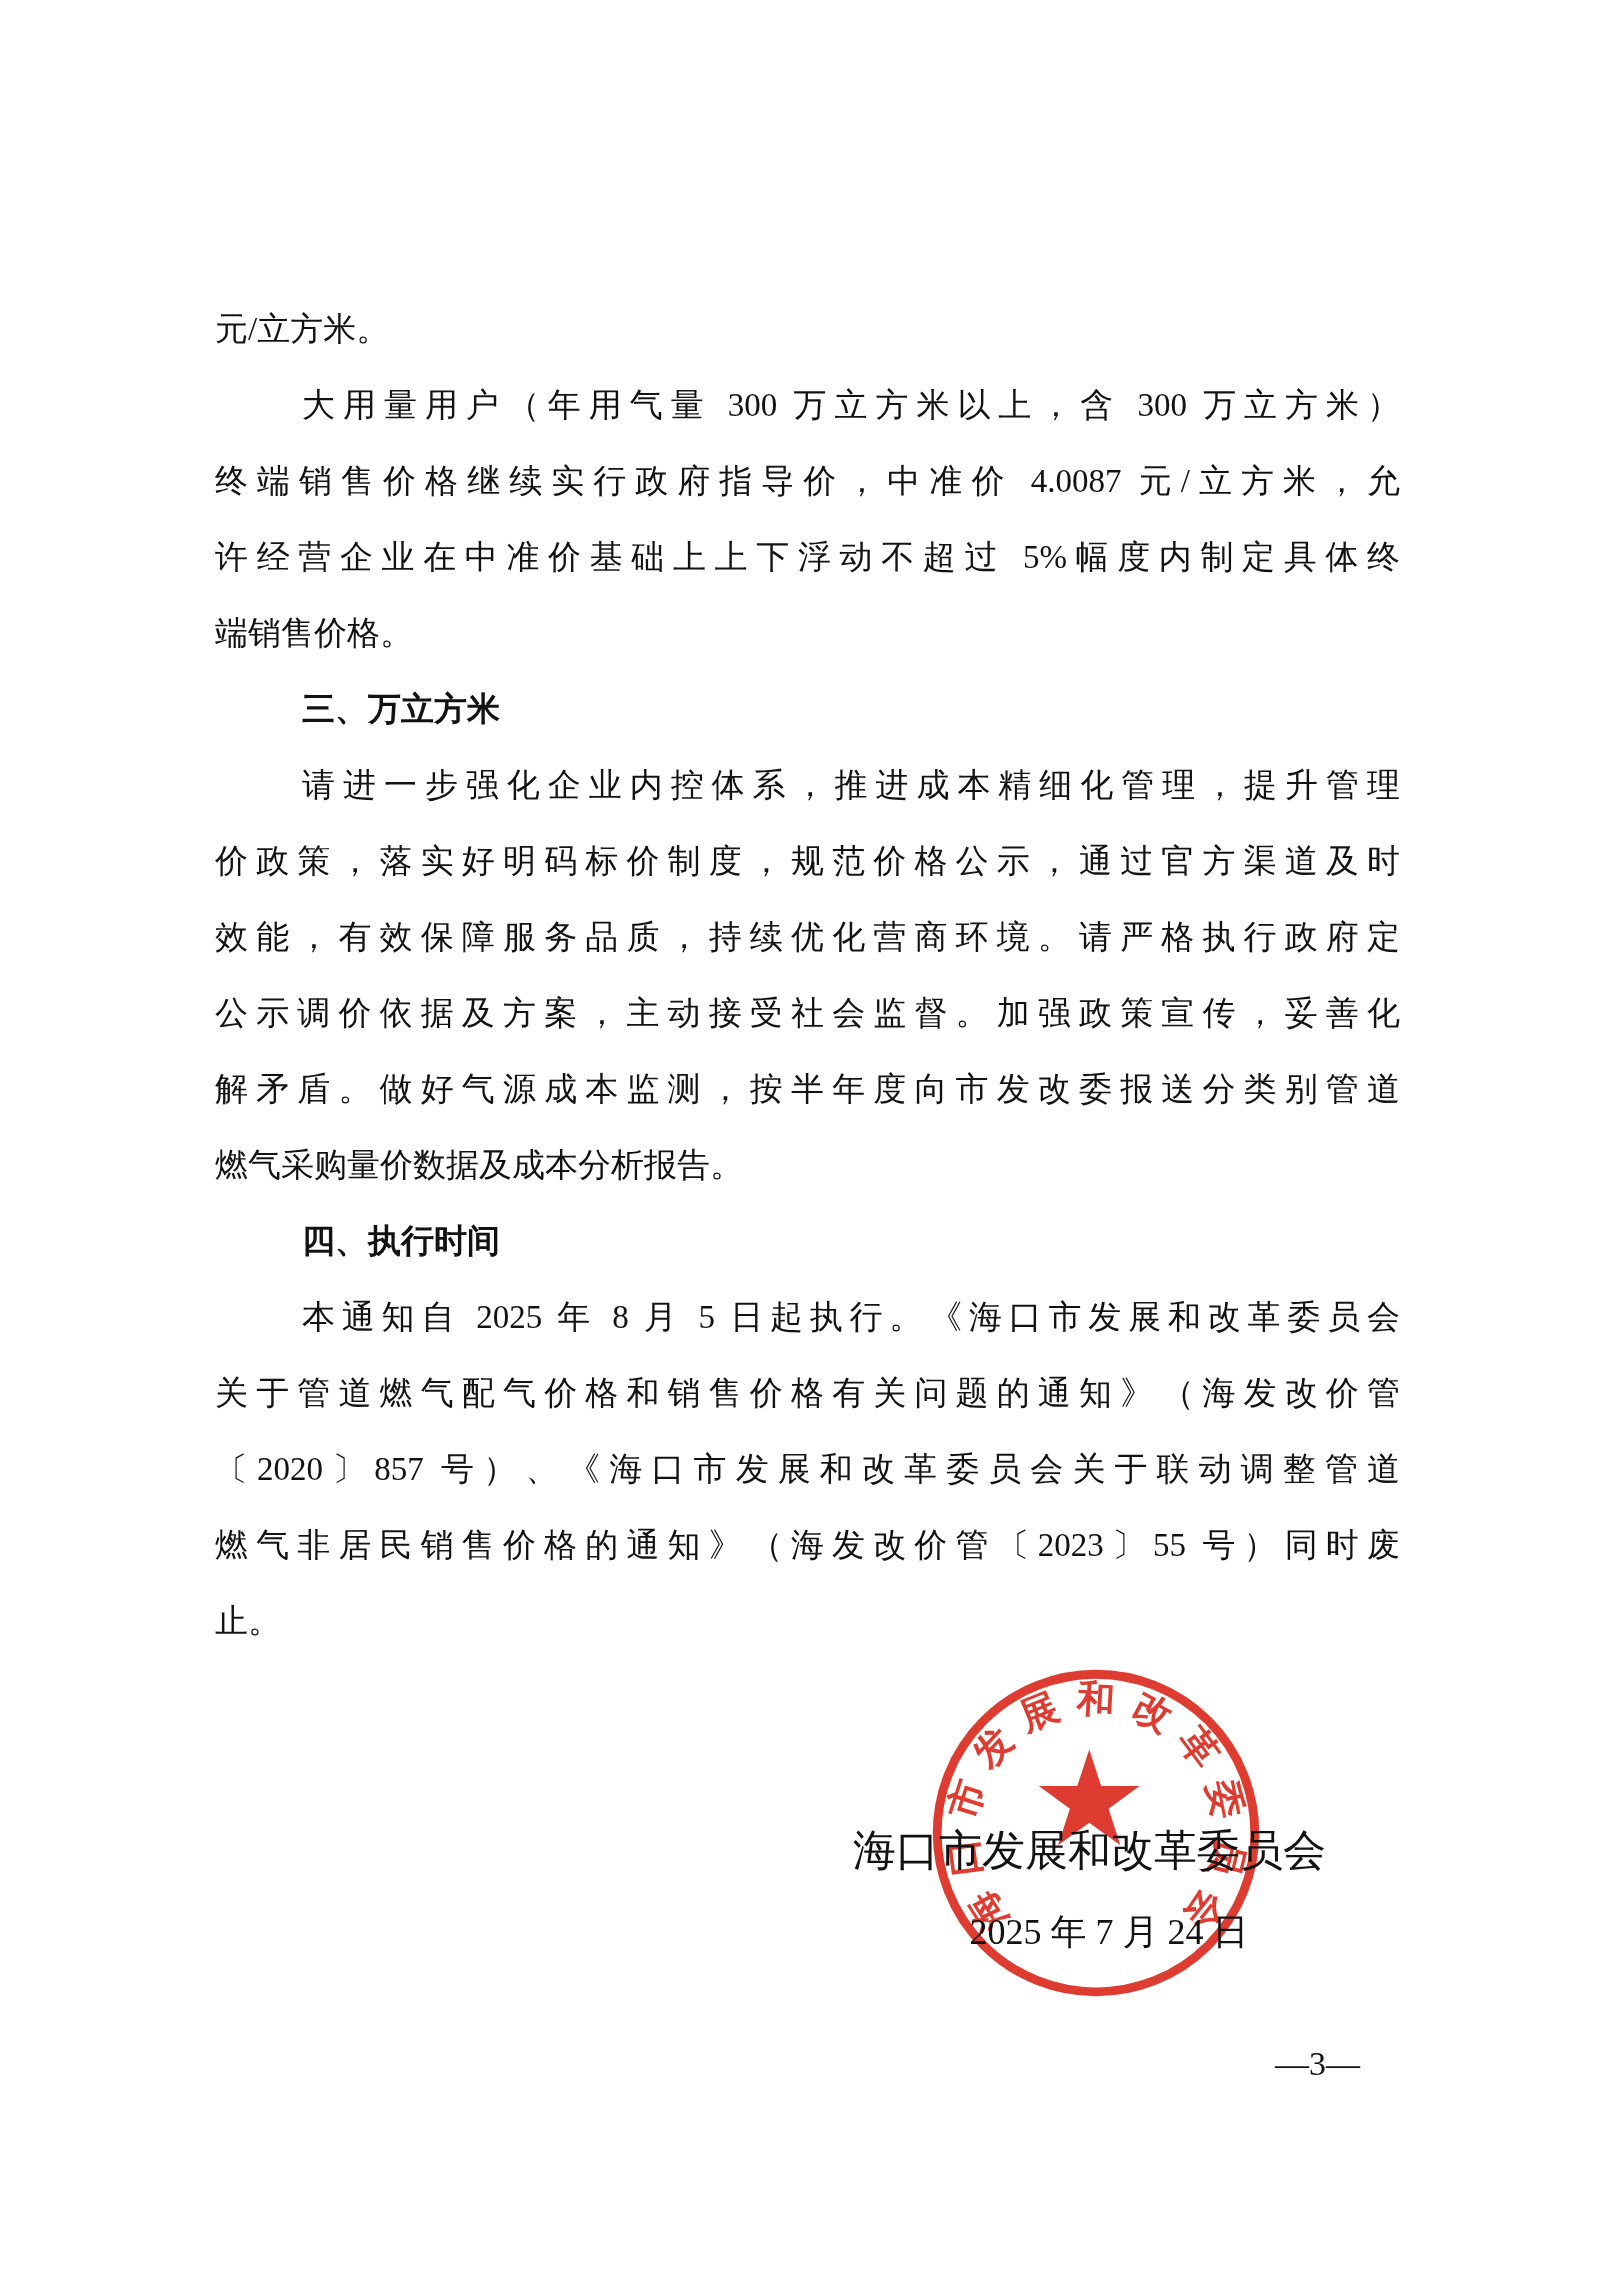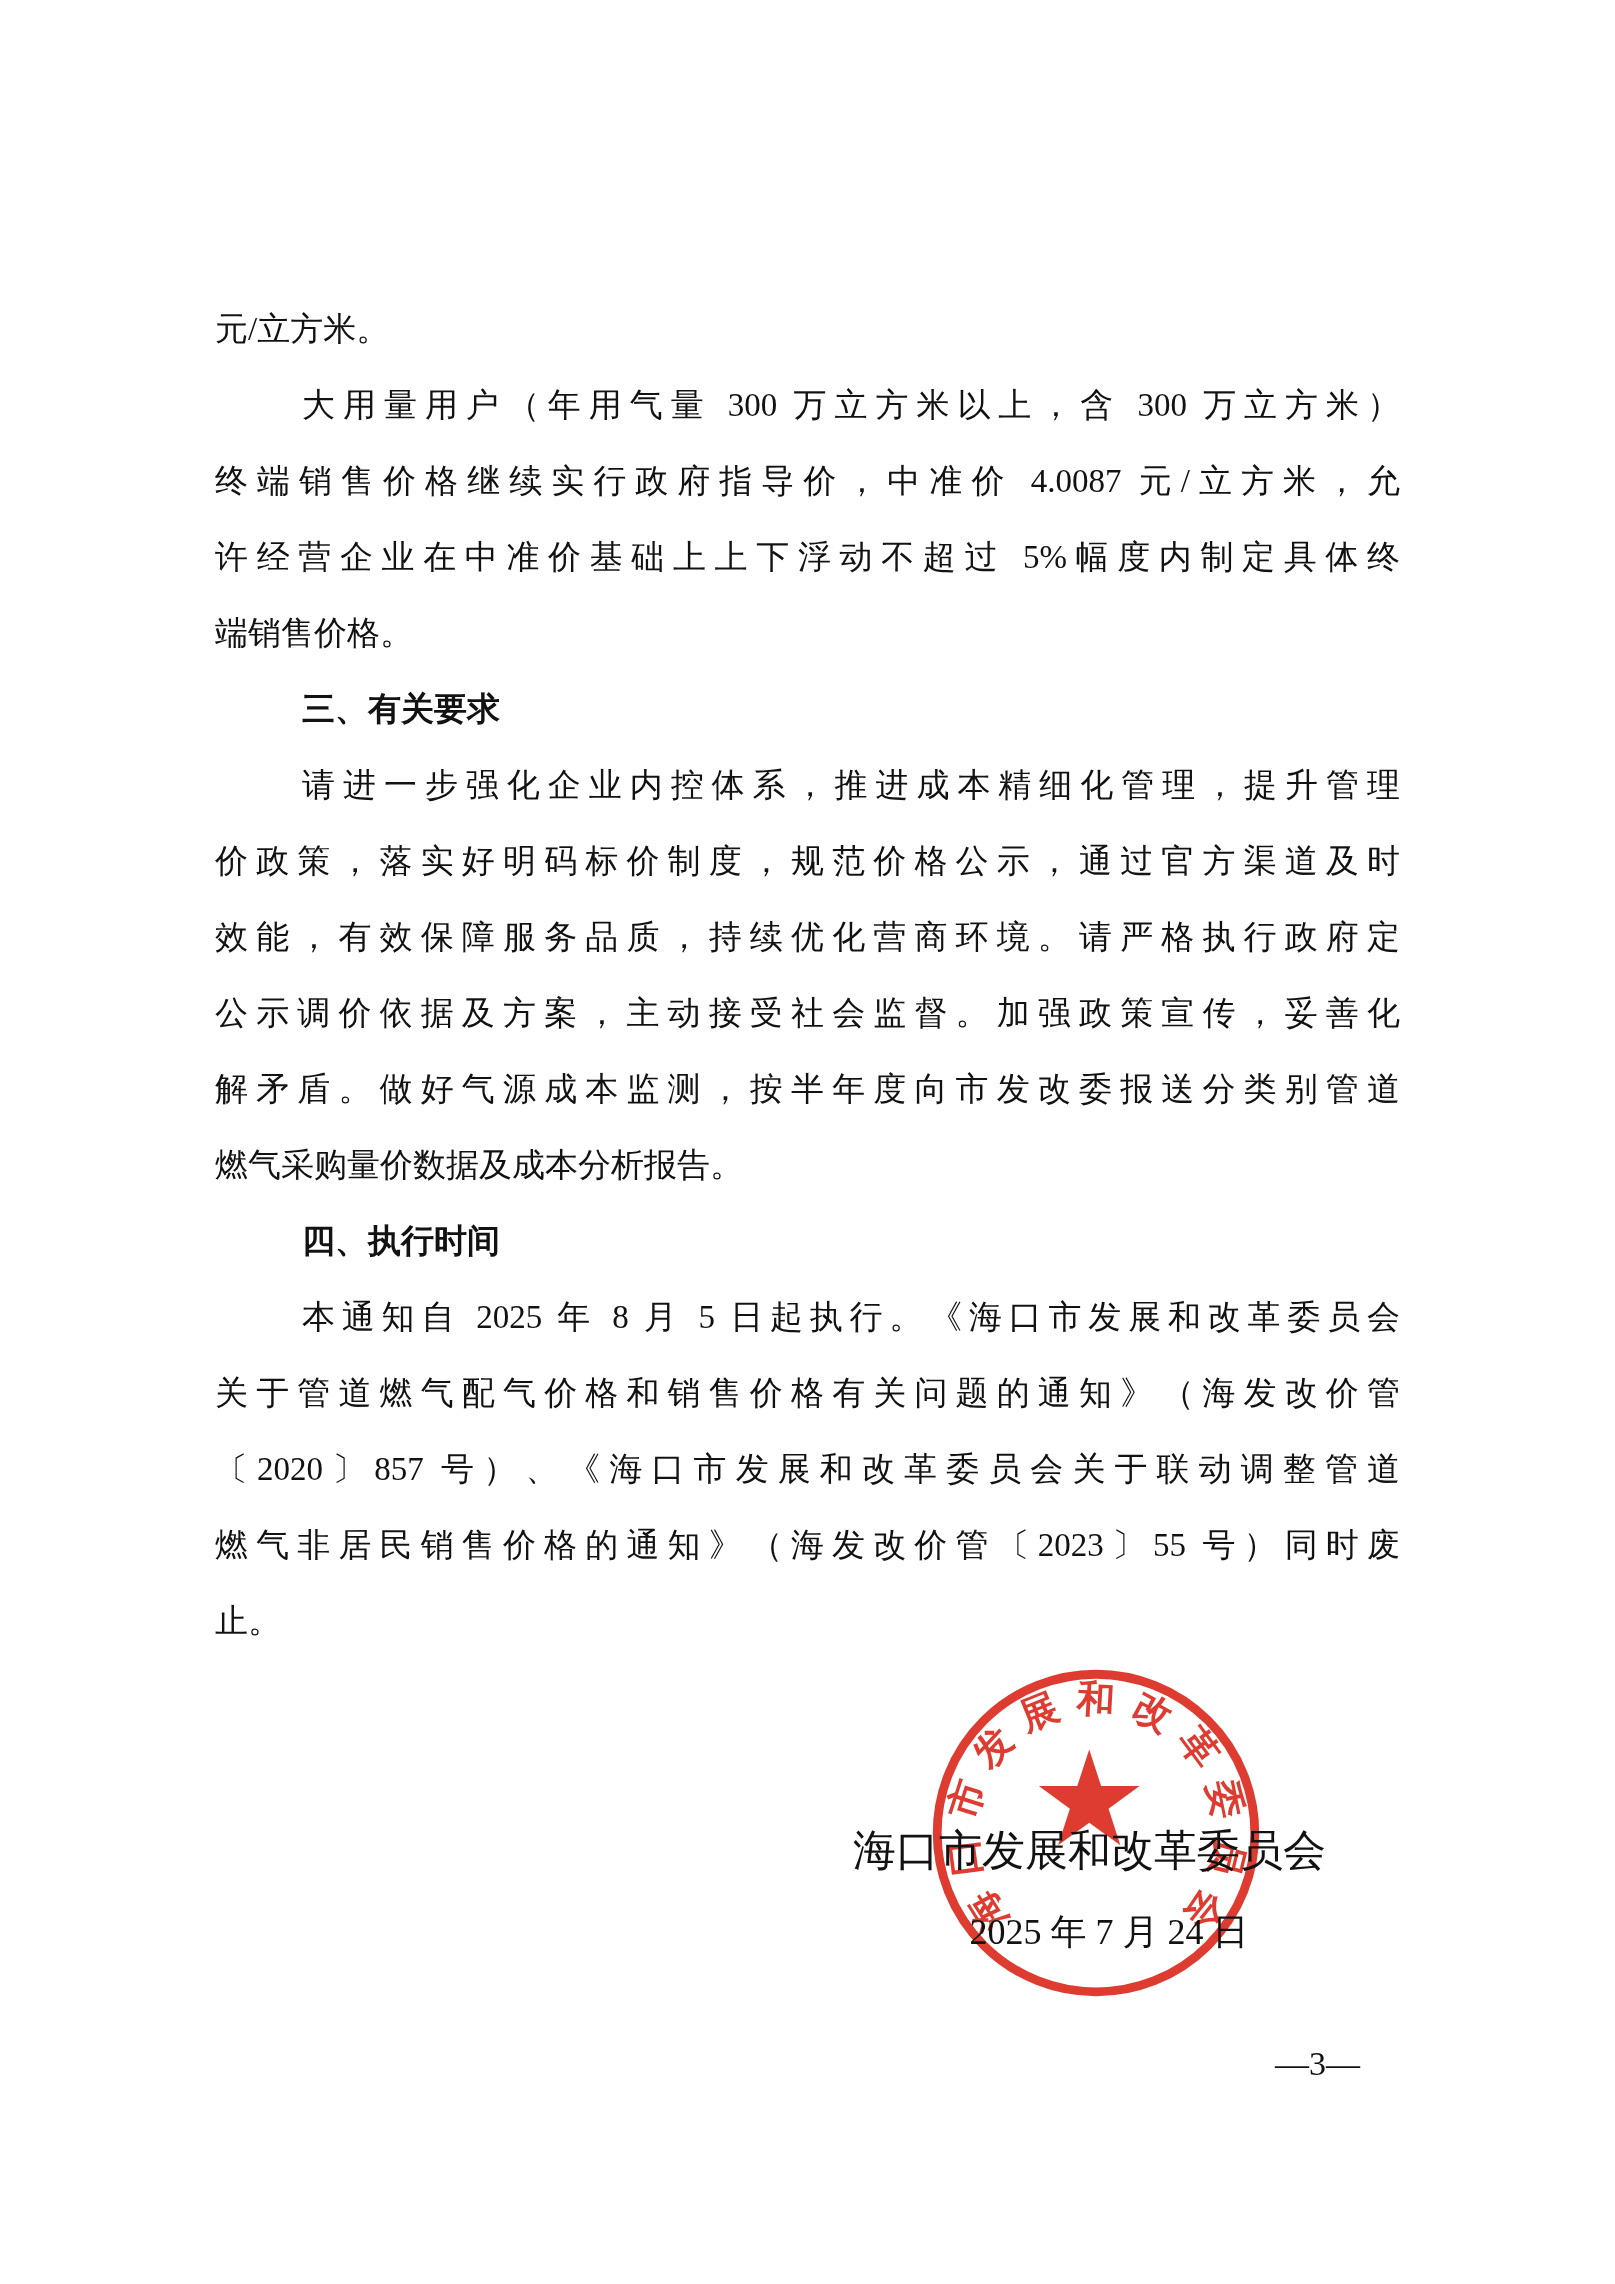--- a/index.html
+++ b/index.html
@@ -72,21 +72,21 @@
 <body>
 
 <div class="page">
 
   <div class="body-text">
     <div class="line">元/立方米。</div>
     <div class="line indent full">大用量用户（年用气量 300 万立方米以上，含 300 万立方米）</div>
     <div class="line full">终端销售价格继续实行政府指导价，中准价 4.0087 元/立方米，允</div>
     <div class="line full">许经营企业在中准价基础上上下浮动不超过 5%幅度内制定具体终</div>
     <div class="line">端销售价格。</div>
-    <div class="line indent heading">三、有关要求</div>
+    <div class="line indent heading">三、万立方米</div>
     <div class="line indent full">请进一步强化企业内控体系，推进成本精细化管理，提升管理</div>
     <div class="line full">价政策，落实好明码标价制度，规范价格公示，通过官方渠道及时</div>
     <div class="line full">效能，有效保障服务品质，持续优化营商环境。请严格执行政府定</div>
     <div class="line full">公示调价依据及方案，主动接受社会监督。加强政策宣传，妥善化</div>
     <div class="line full">解矛盾。做好气源成本监测，按半年度向市发改委报送分类别管道</div>
     <div class="line">燃气采购量价数据及成本分析报告。</div>
     <div class="line indent heading">四、执行时间</div>
     <div class="line indent full">本通知自 2025 年 8 月 5 日起执行。《海口市发展和改革委员会</div>
     <div class="line full">关于管道燃气配气价格和销售价格有关问题的通知》（海发改价管</div>
     <div class="line full">〔2020〕857 号）、《海口市发展和改革委员会关于联动调整管道</div>

